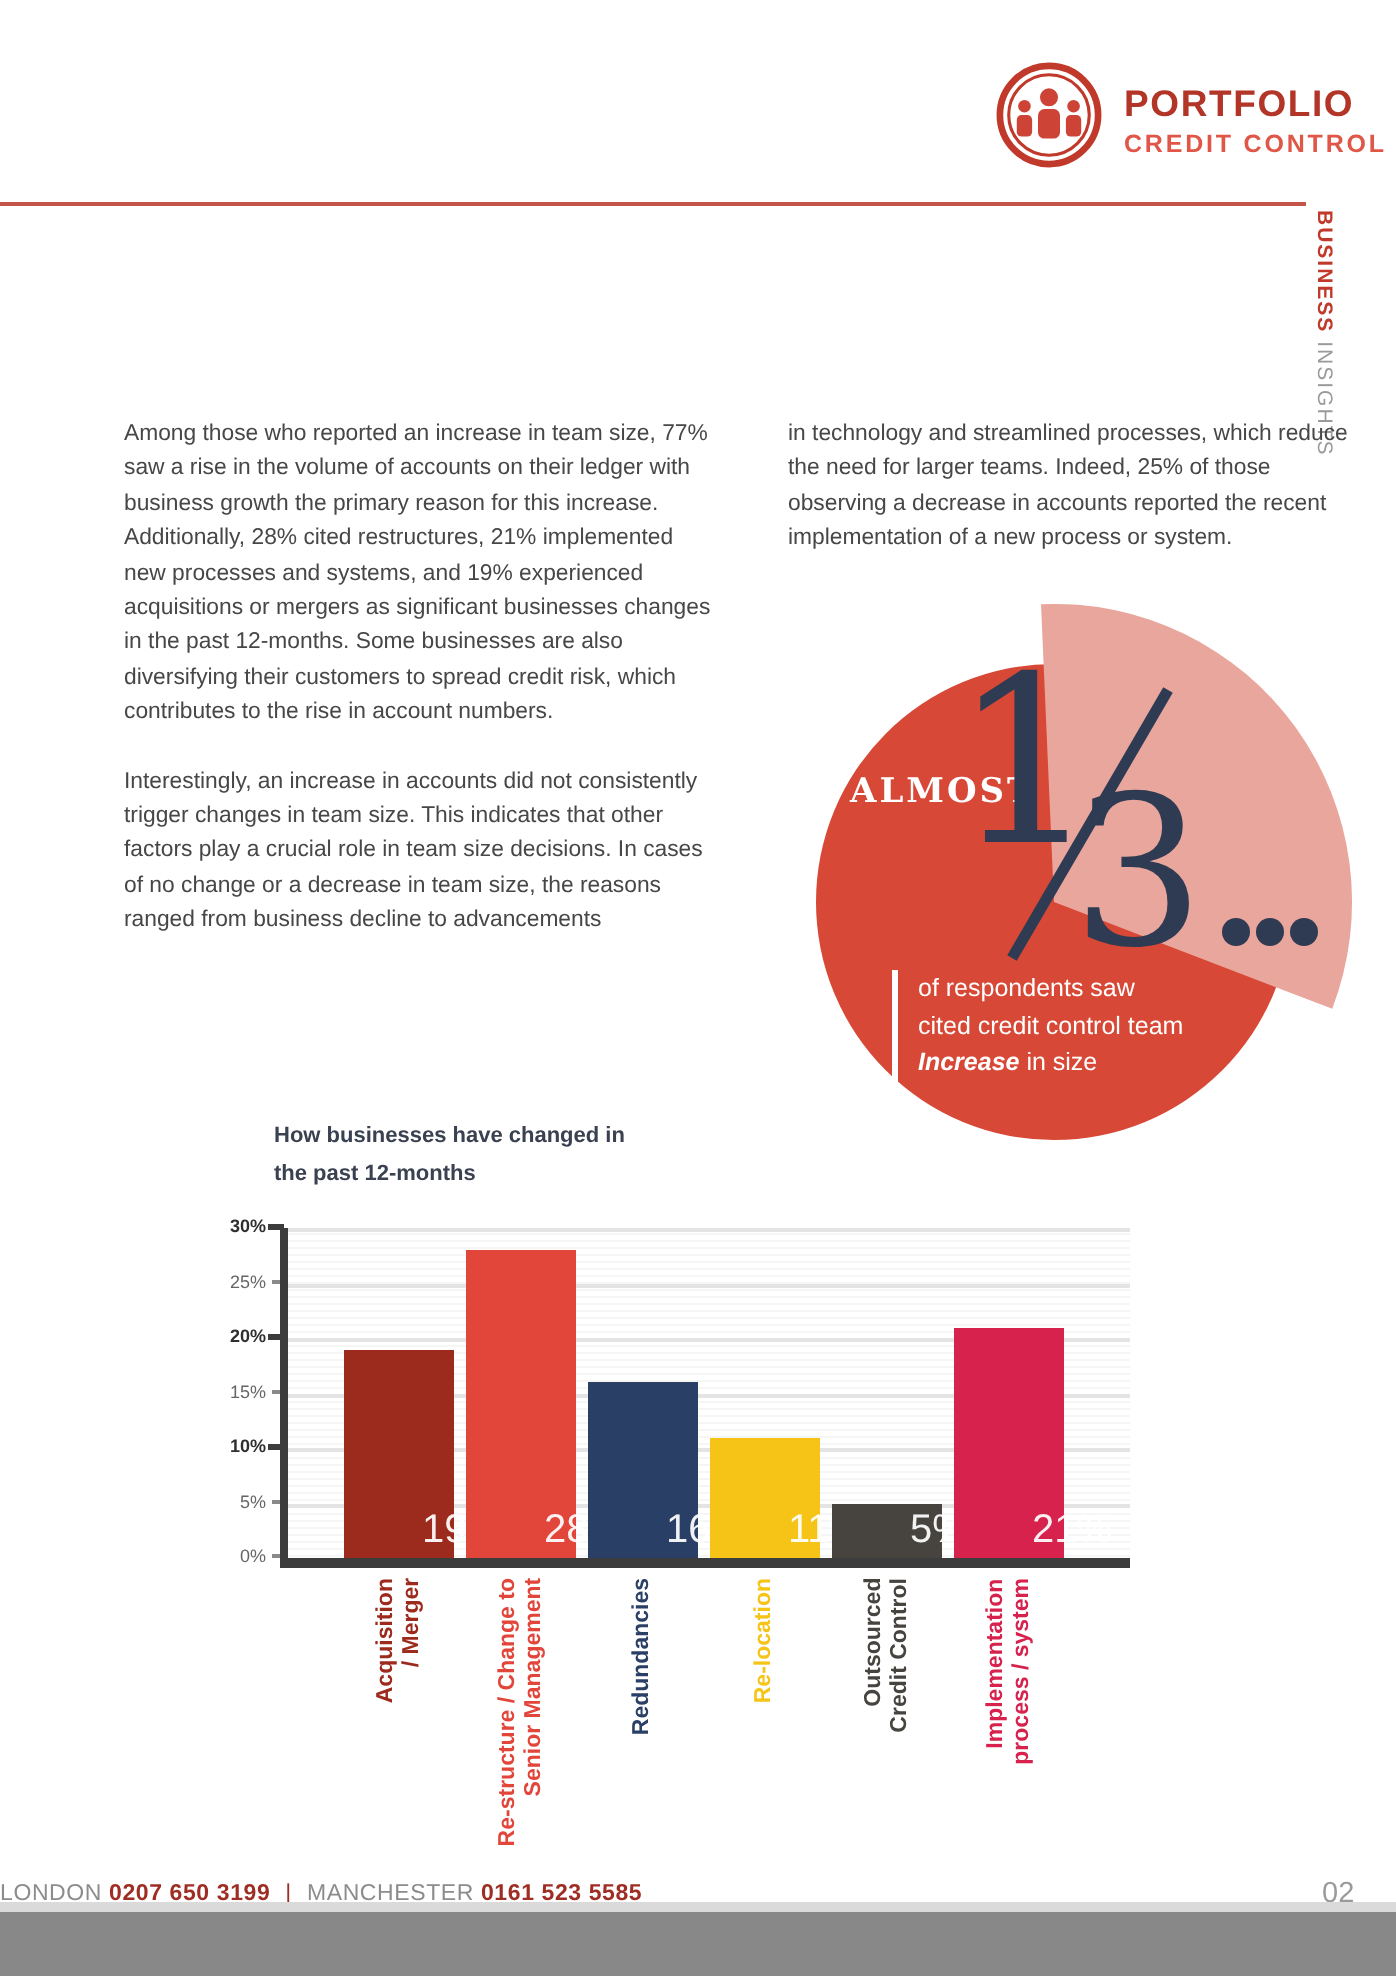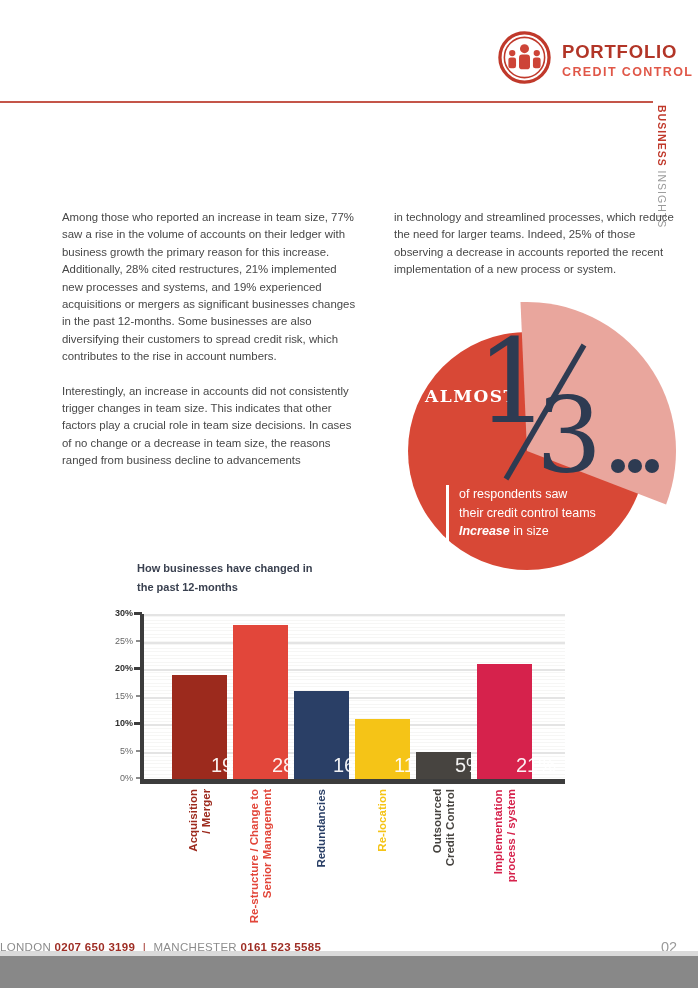--- a/index.html
+++ b/index.html
@@ -120,21 +120,21 @@
     <div class="almost">ALMOST</div>
     <div class="num num1" style="color: rgb(46, 59, 82);">1</div>
     <div class="num num3" style="color: rgb(46, 59, 82);">3</div>
     <div class="dots">
       <span class="dot"></span>
         <span class="dot"></span>
         <span class="dot"></span>
     </div>
     <div class="caption">
       <span>of respondents saw</span><br>
-      <span>their credit control teams</span><br>
+      <span>cited credit control team</span><br>
       <span class="bold">Increase</span><span> in size</span>
     </div>
   </div>
 
   <div class="chart-title pre">How businesses have changed in
 the past 12-months</div>
 
   <div class="chart">
     <div class="yt b" style="top:2px">30%</div>
     <div class="yt" style="top:29.5px">25%</div>

